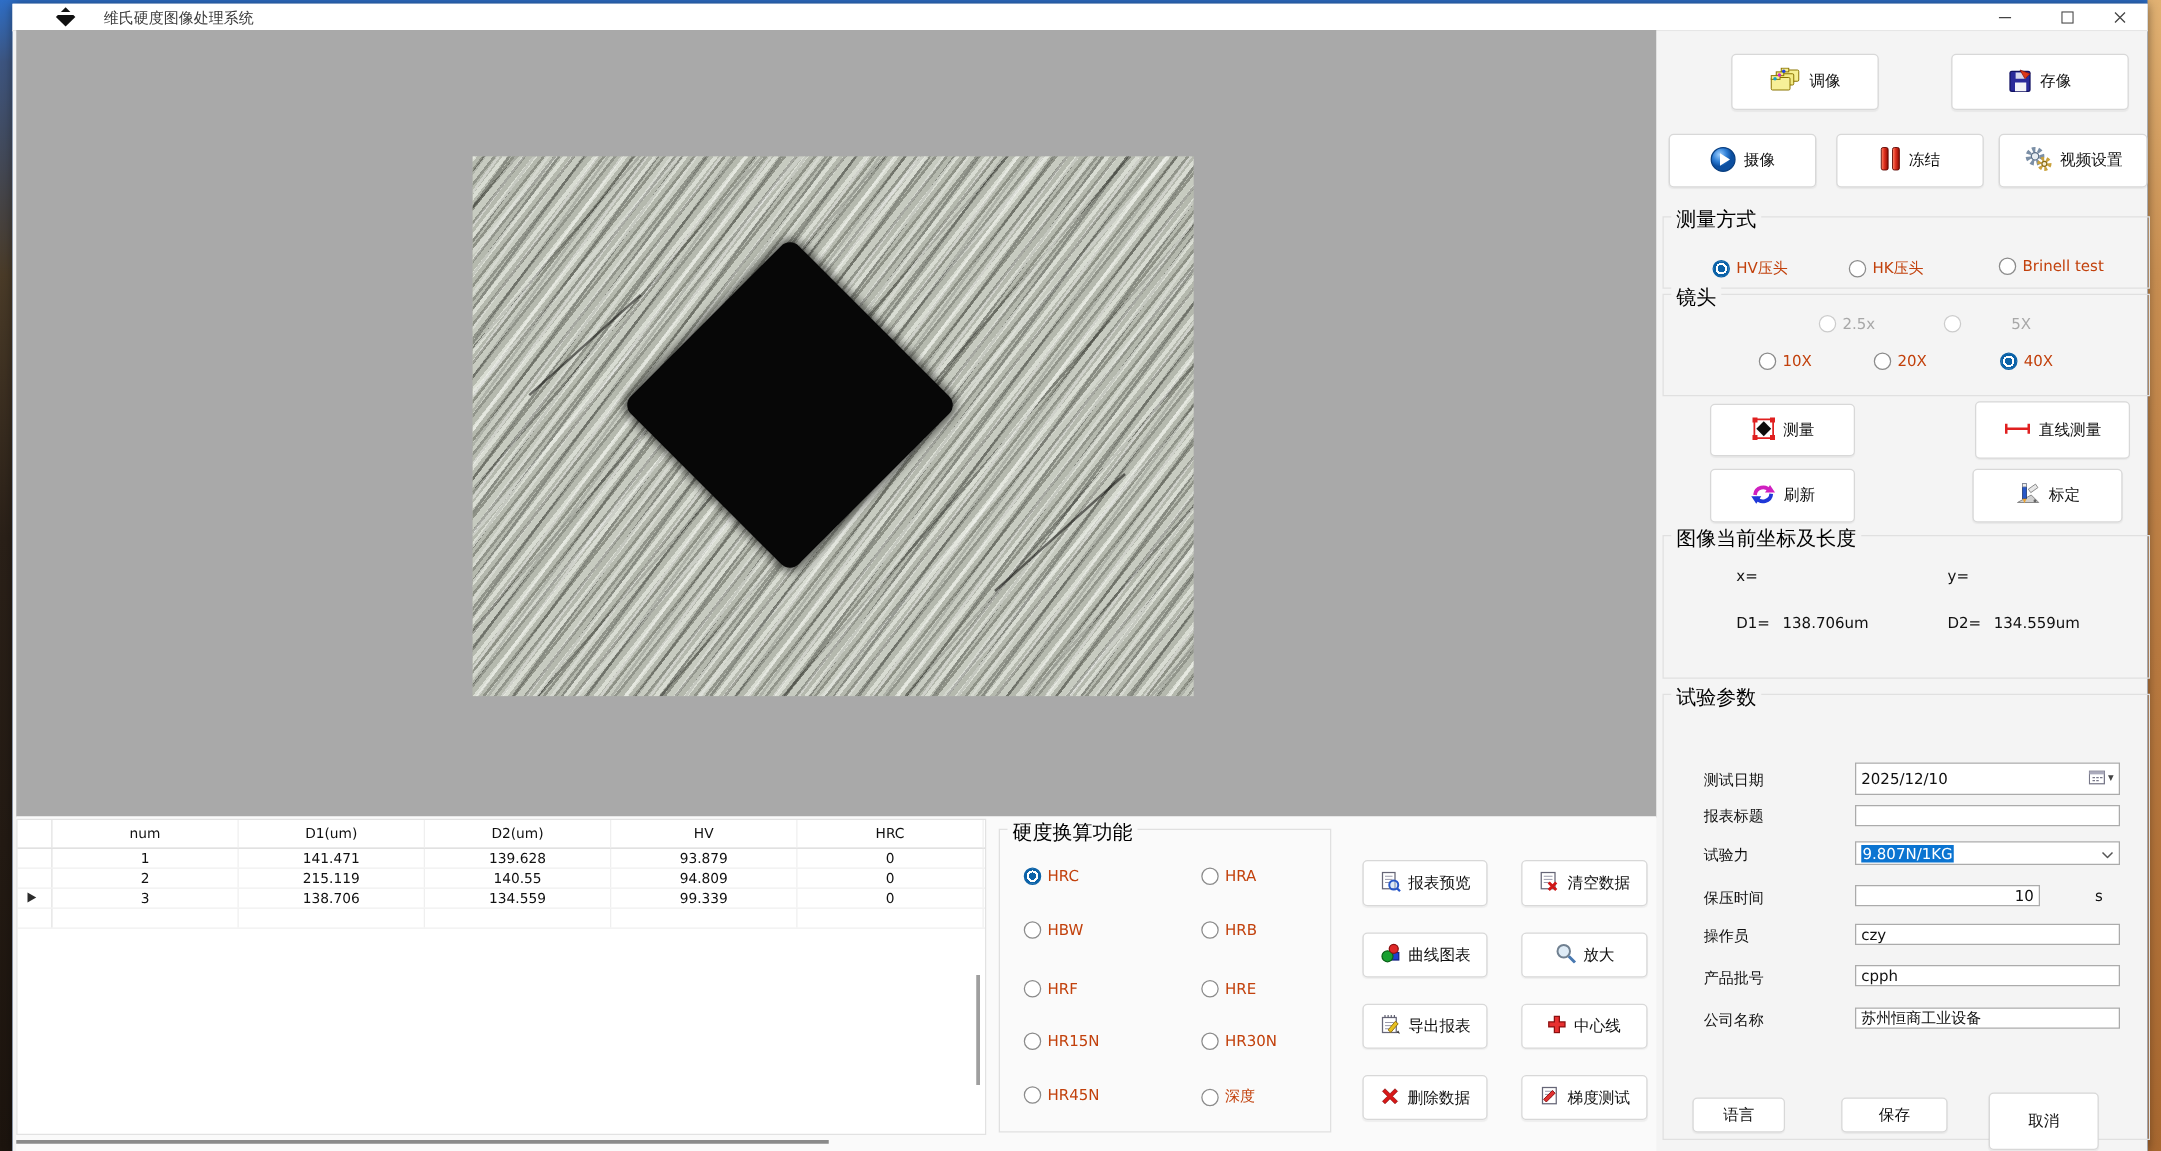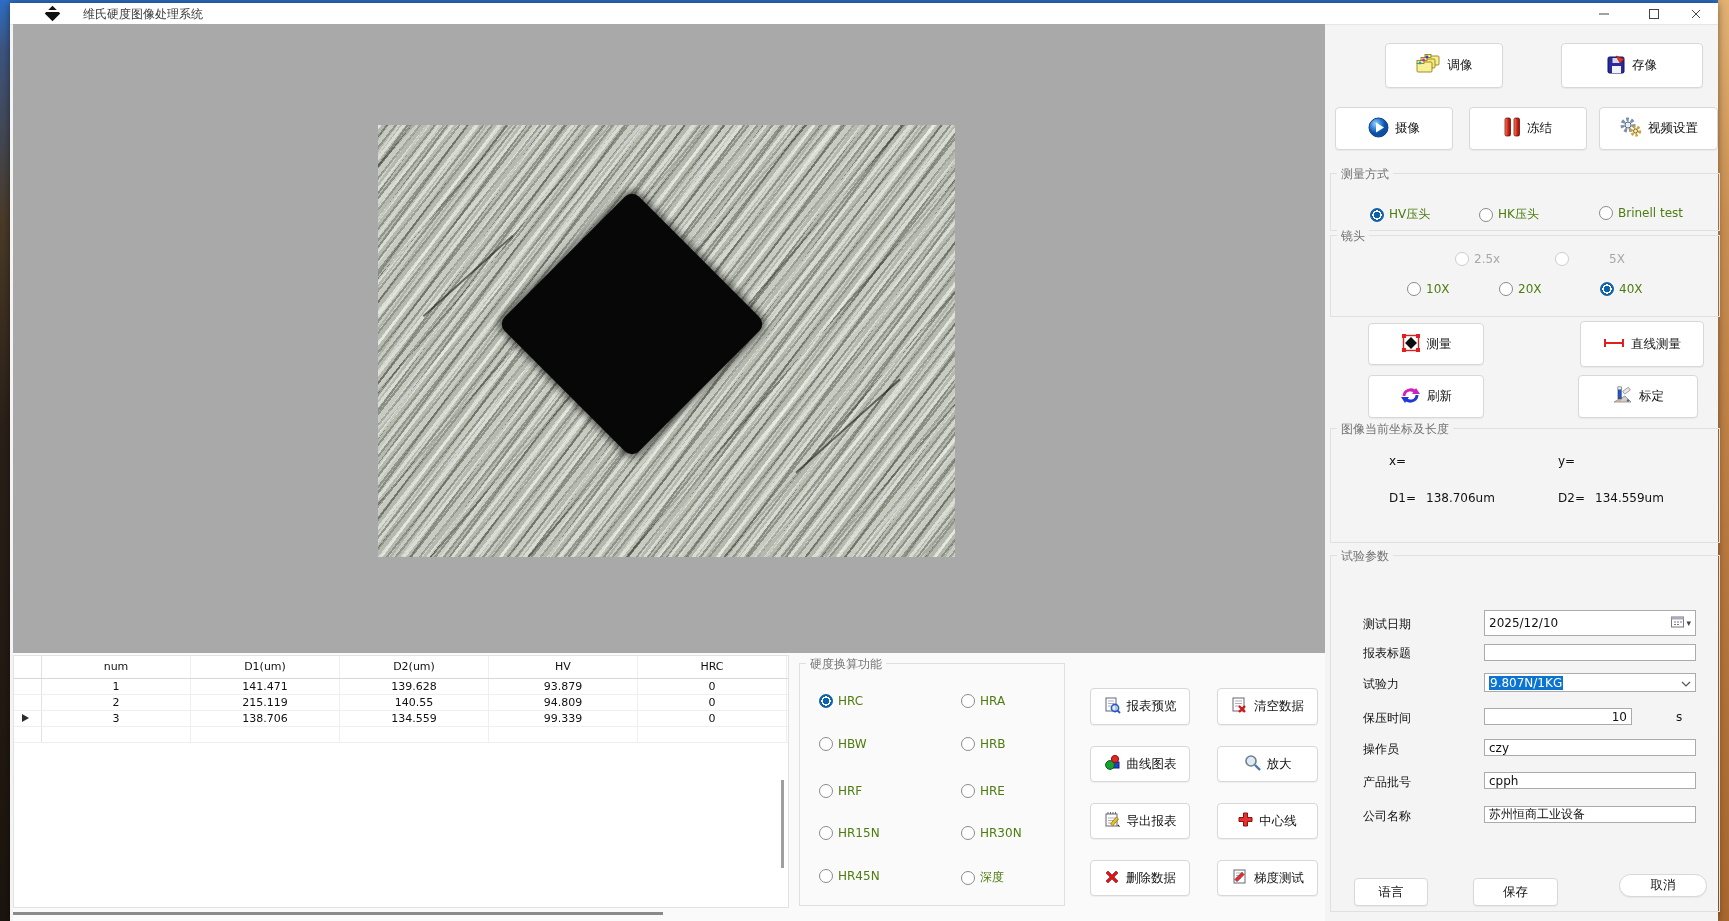--- a/index.html
+++ b/index.html
@@ -34,26 +34,26 @@
   .td{width:148px;text-align:center;font-size:11px;line-height:15px;color:#111;border-right:1px solid #efefef;overflow:hidden;}
   .tr.head .td{line-height:22px;}
   .rowhdr{width:27px;border-right:1px solid #e2e2e2;position:relative;flex:none;}
   .rowmark{position:absolute;left:8px;top:3px;width:0;height:0;border-left:7px solid #2b2b2b;border-top:4px solid transparent;border-bottom:4px solid transparent;}
   .vscroll{position:absolute;right:1px;top:24px;bottom:2px;width:9px;}
   .vthumb{position:absolute;left:3px;top:100px;width:3px;height:88px;background:#9f9f9f;}
   .hscroll{position:absolute;left:0;top:256px;width:776px;height:9px;}
   .hthumb{position:absolute;left:0;top:3px;width:650px;height:3px;background:#8a8a8a;}
   
   .grp{position:absolute;border:1px solid #e0e0e0;box-sizing:border-box;}
-  .grp-label{position:absolute;top:-8px;left:6px;background:#f4f4f4;padding:0 4px;font-size:12px;color:#737373;white-space:nowrap;}
+  .grp-label{position:absolute;top:-8px;left:6px;background:#f4f4f4;padding:0 4px;font-size:16px;color:#000000;white-space:nowrap;}
   .bottom-bg .grp-label{background:#fafafa;}
   
   .btn{position:absolute;background:#fff;border:1px solid #d8d8d8;border-radius:4px;display:flex;align-items:center;justify-content:center;gap:6px;font-size:12.5px;color:#111;box-shadow:0 1px 1px rgba(0,0,0,.05);box-sizing:border-box;white-space:nowrap;}
   
-  .radio-row{position:absolute;display:flex;align-items:center;gap:5px;font-size:12px;color:#4d7c0f;white-space:nowrap;}
+  .radio-row{position:absolute;display:flex;align-items:center;gap:5px;font-size:12px;color:#c2410c;white-space:nowrap;}
   .rb{width:14px;height:14px;border-radius:50%;border:1px solid #8b8b8b;background:#fff;box-sizing:border-box;flex:none;}
   .rb.on{border:1px solid #0b62a8;background:radial-gradient(circle,#0b62a8 0 3px,#fff 3px 4.6px,#0b62a8 4.6px 7px);}
   .radio-row.dis{color:#a8a8a8;}
   .radio-row.dis .rb{border-color:#cccccc;}
   
   .lbl{position:absolute;font-size:12px;color:#111;white-space:nowrap;}
   .field{position:absolute;background:#fff;border:1px solid #ababab;font-size:12px;color:#111;display:flex;align-items:center;padding:0 4px;box-sizing:border-box;overflow:hidden;}
   .spacer{flex:1;}
   .selhl{background:#0b74d1;color:#fff;padding:0 1px;}
   .caret{font-size:9px;color:#444;margin-left:2px;}
@@ -457,19 +457,19 @@
       <div class="field" style="left:153px;top:250px;width:212px;height:17px;">
         <span>苏州恒商工业设备</span>
       </div>
 
       <div class="btn" style="left:23px;top:322px;width:74px;height:28px;">
         <span>语言</span>
       </div>
       <div class="btn" style="left:142px;top:322px;width:85px;height:28px;">
         <span>保存</span>
       </div>
-      <div class="btn" style="left:288px;top:318px;width:88px;height:23px;border-radius:14px;">
+      <div class="btn" style="left:260px;top:318px;width:88px;height:46px;">
         <span>取消</span>
       </div>
     </div>
 
   </div>
 </div>
 
 </body></html>

